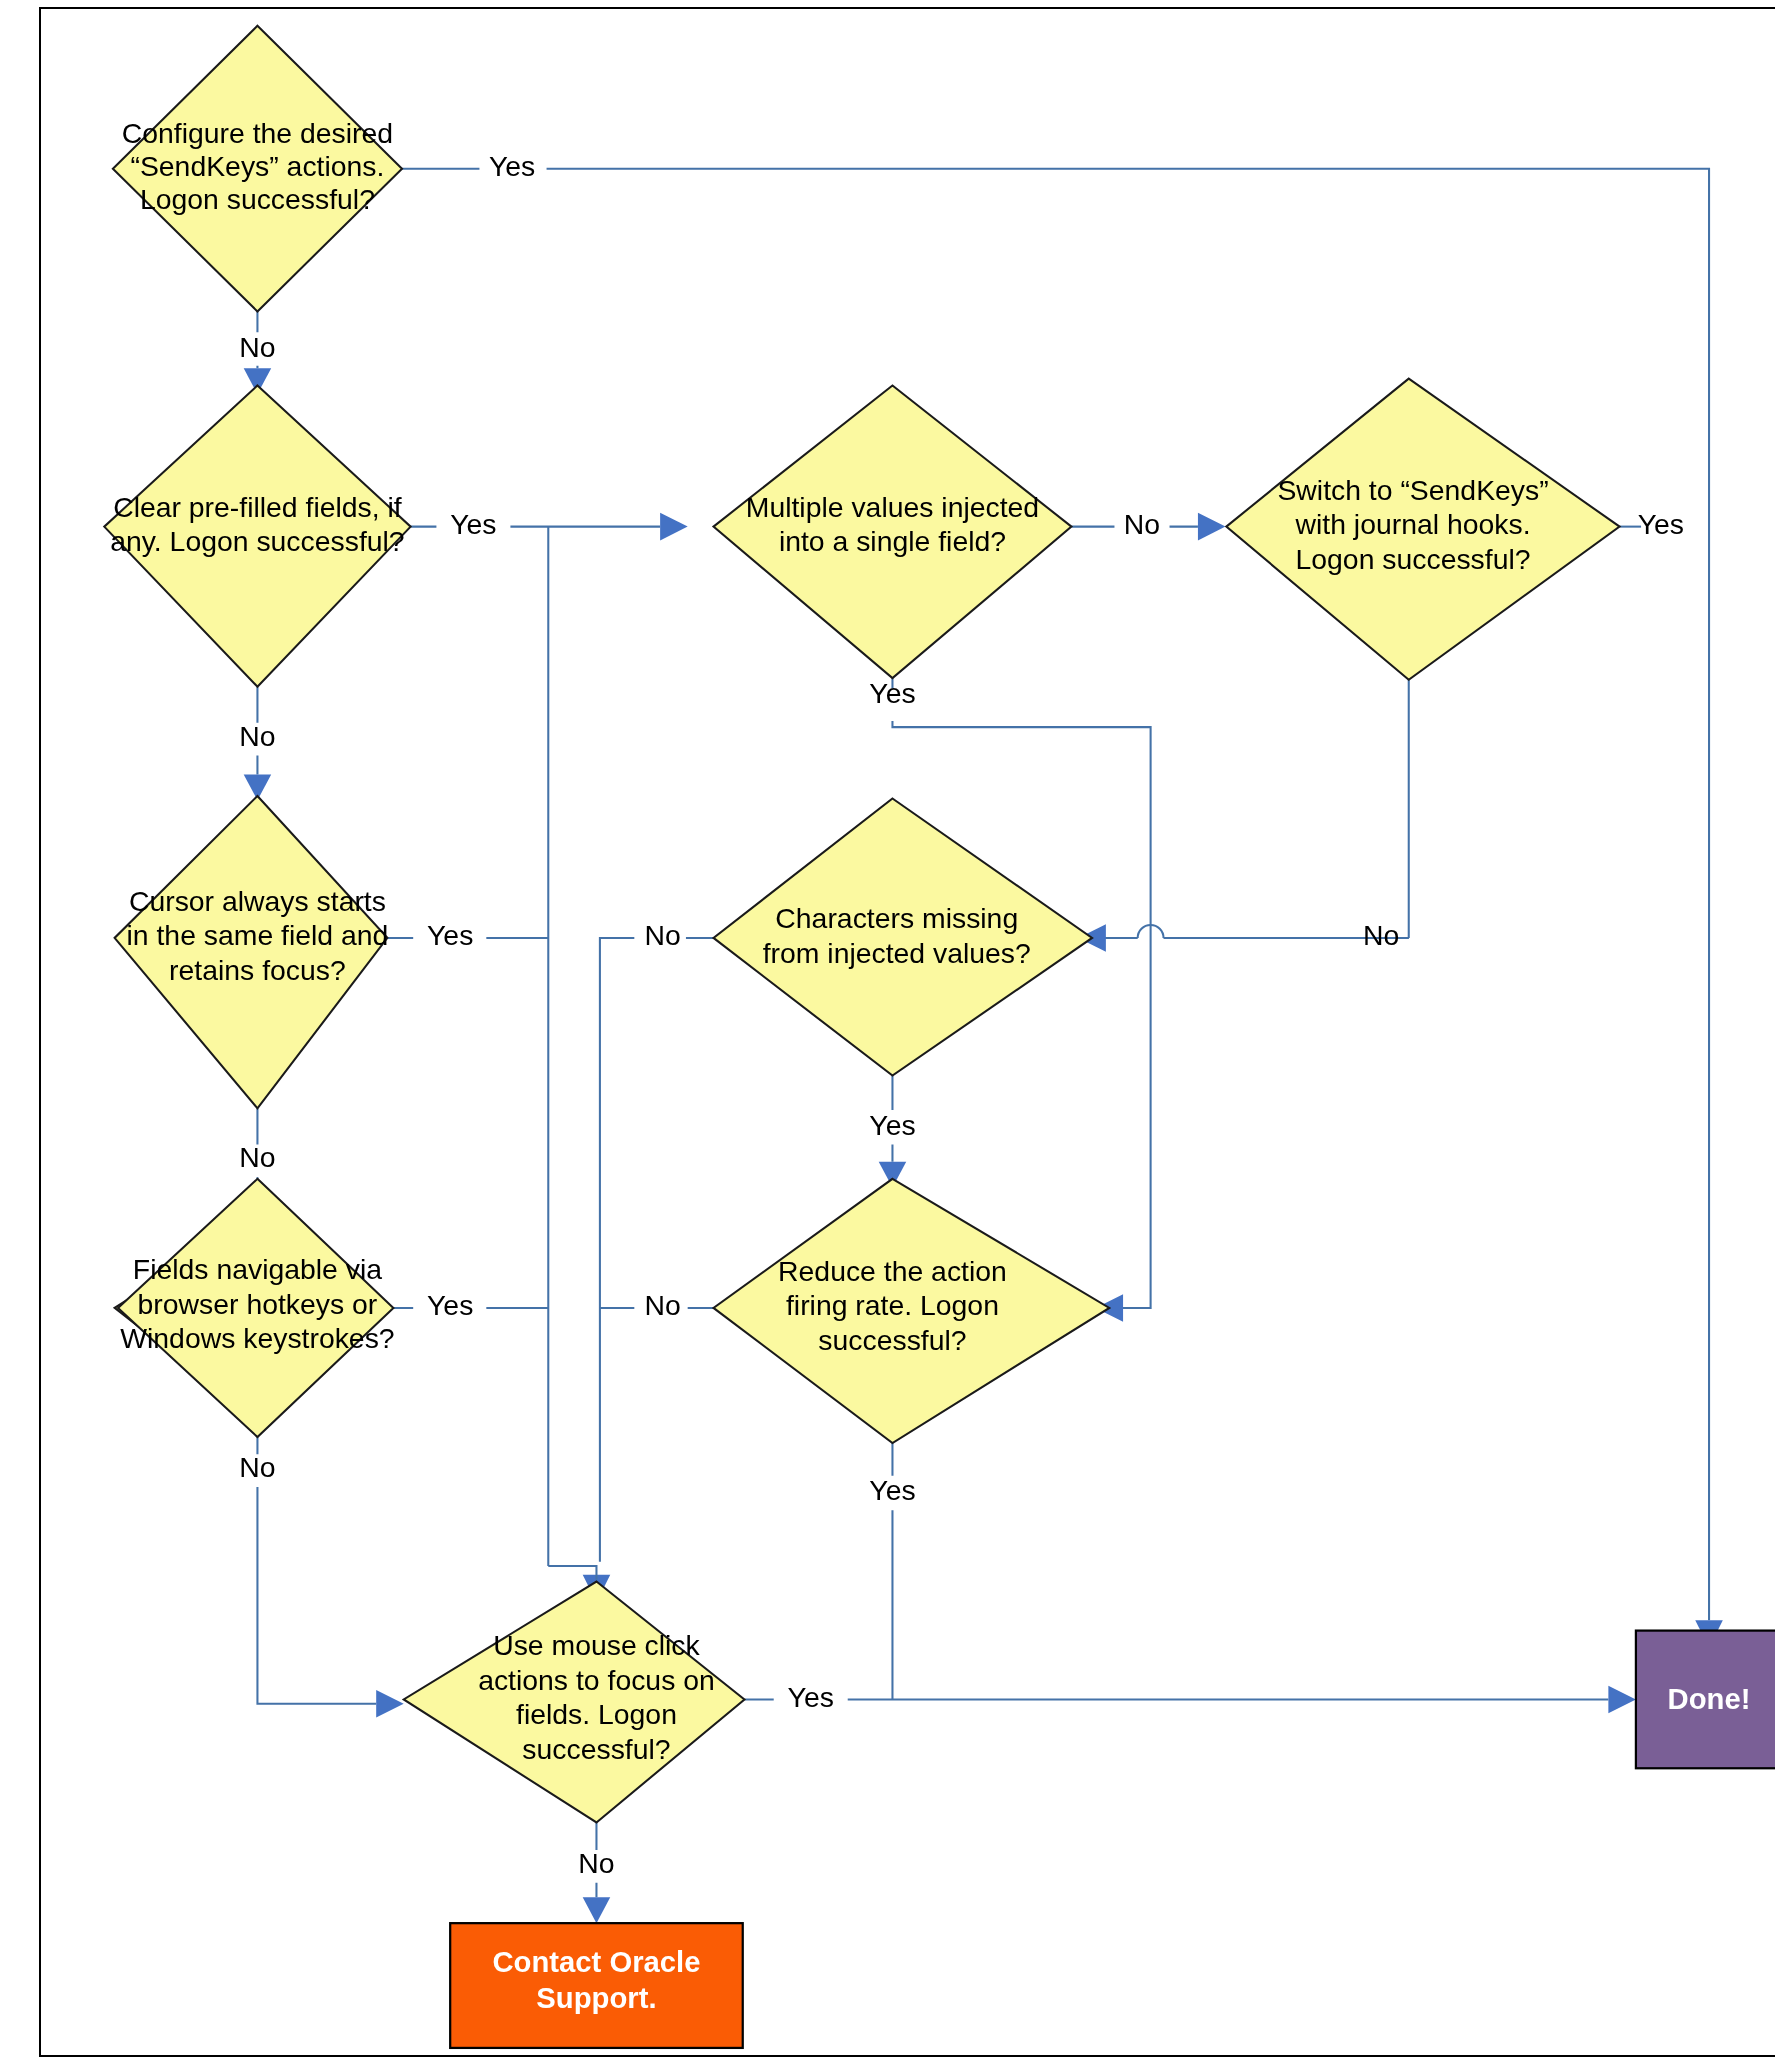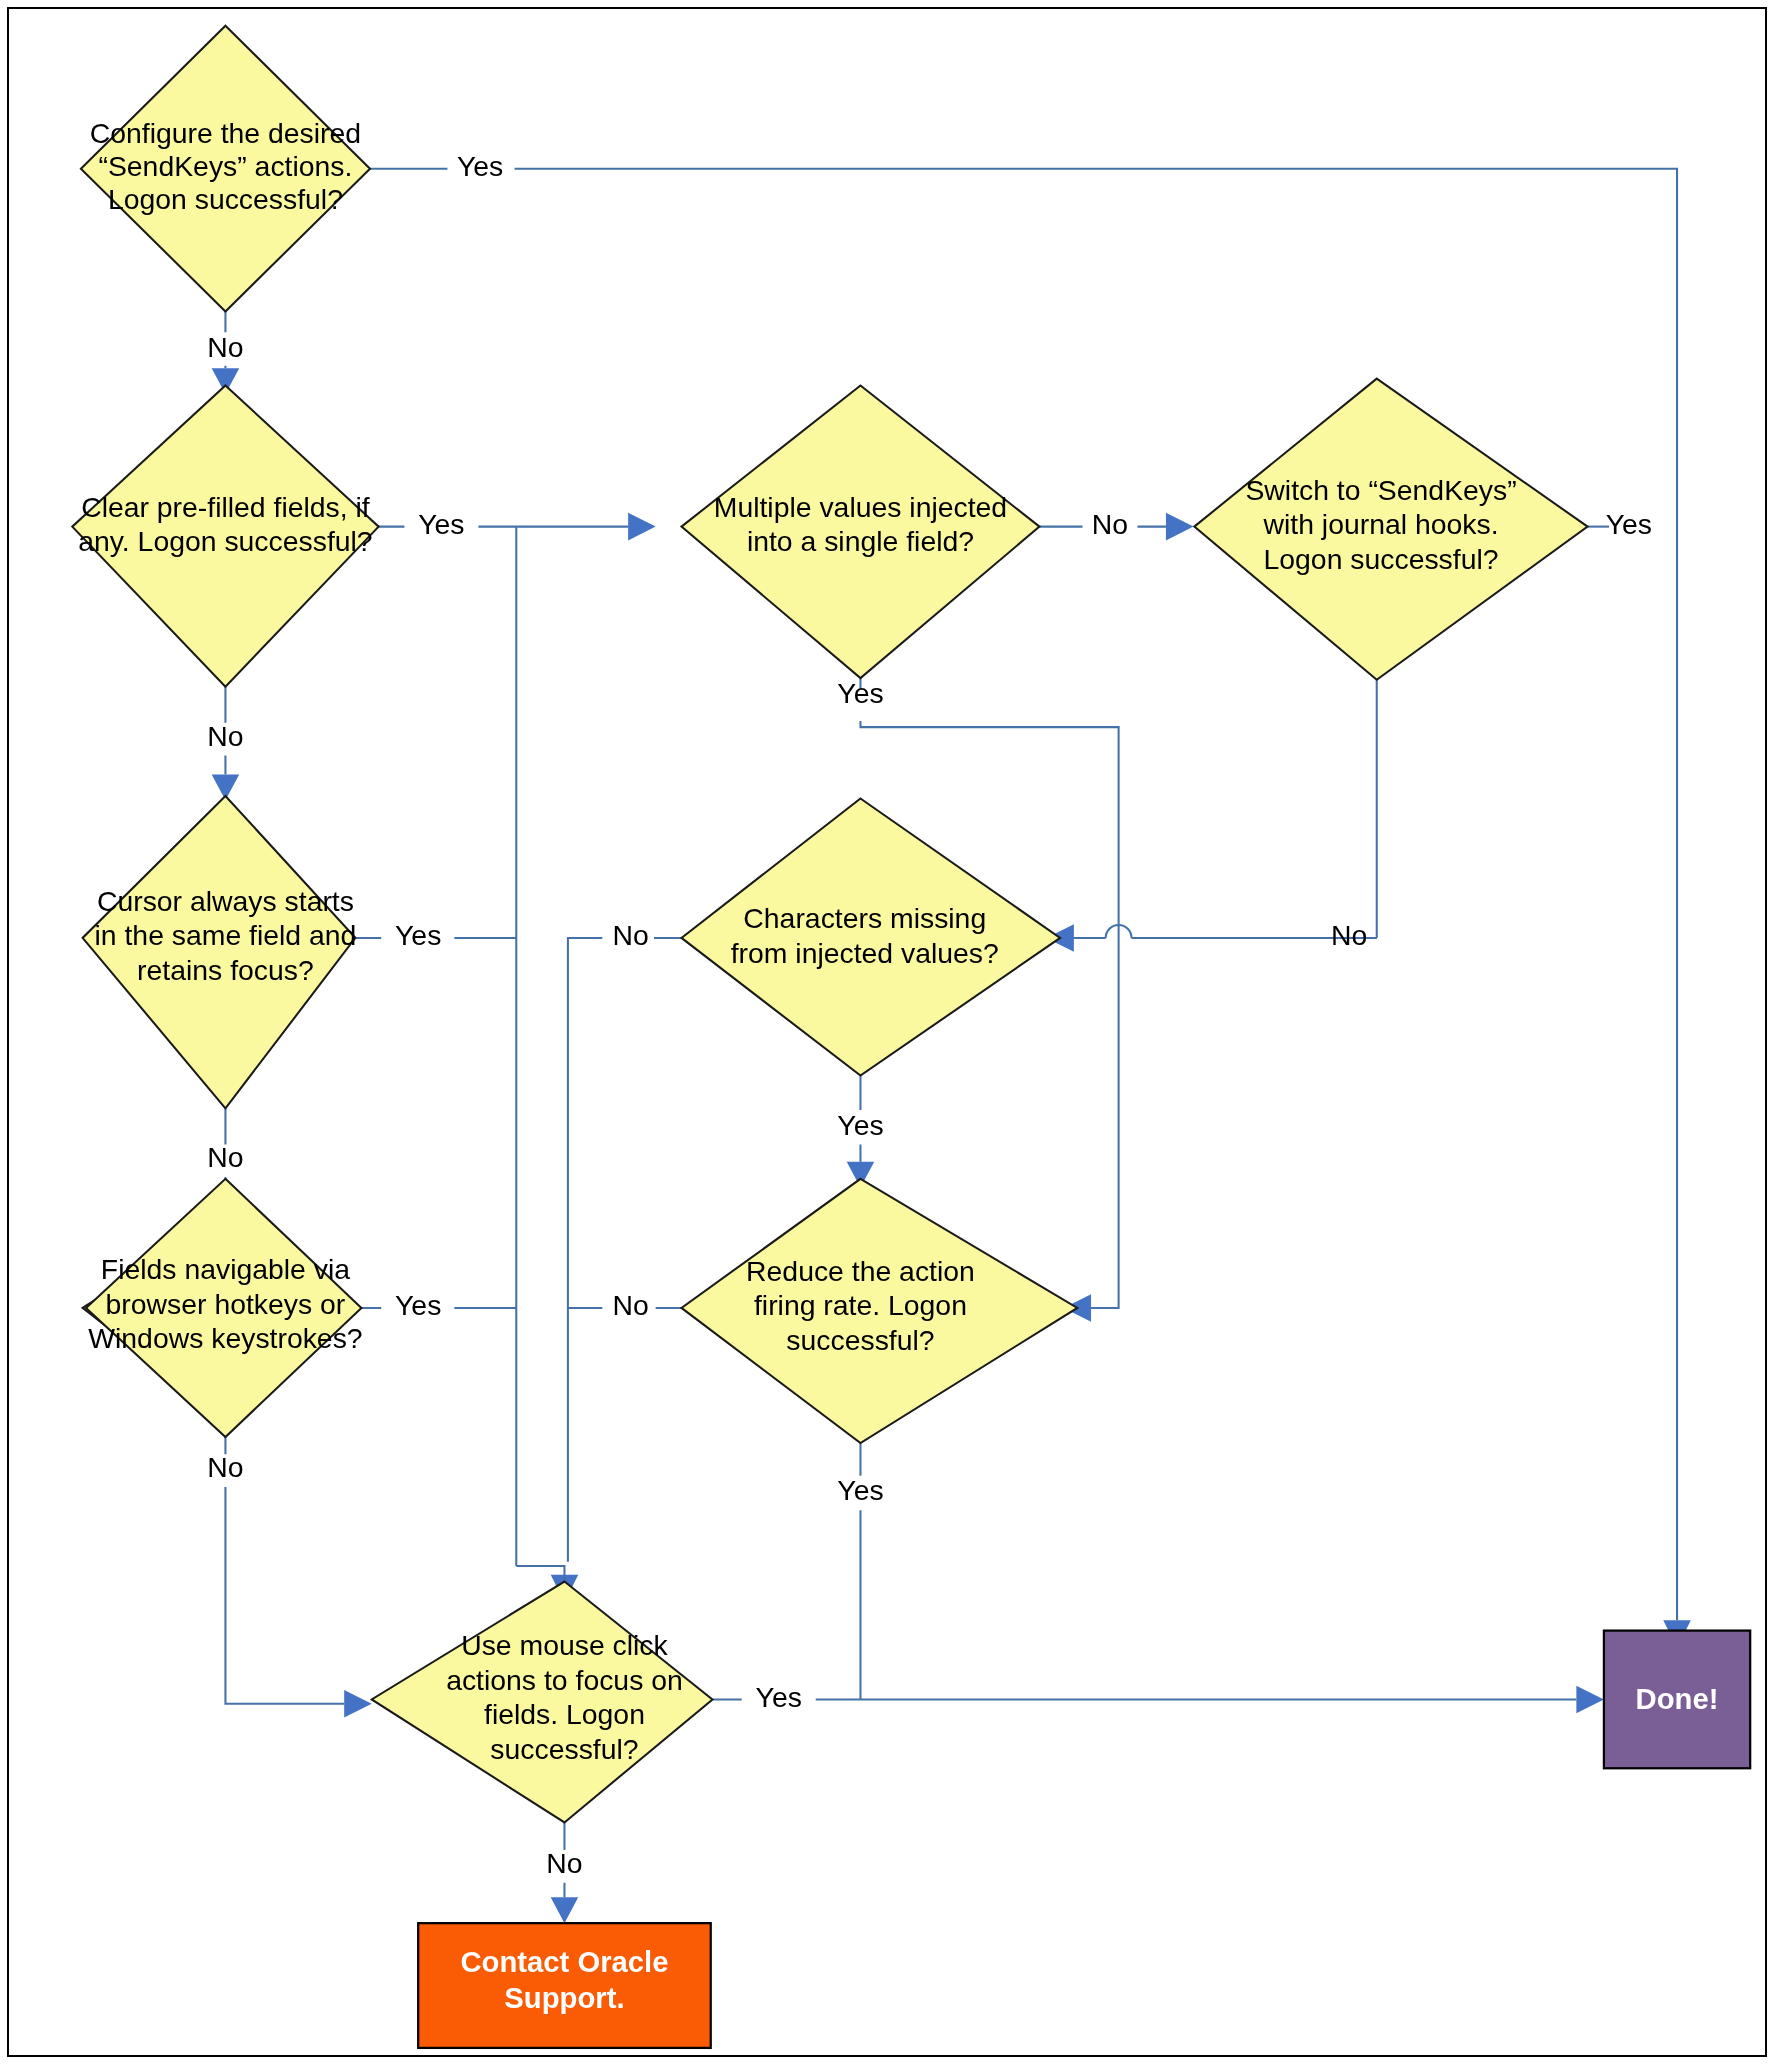--- a/index.html
+++ b/index.html
@@ -9,20 +9,21 @@
   }
   body {
     font-family: "Liberation Sans", sans-serif;
   }
   #page {
     position: relative;
     width: 1484px;
     height: 2066px;
     background: #ffffff;
     box-sizing: border-box;
+    margin-left: 32px;
   }
   #frame {
     position: absolute;
     left: 6.9px;
     top: 6.9px;
     width: 1760px;
     height: 2050px;
     border: 2.6px solid #000000;
     box-sizing: border-box;
     background: #ffffff;

